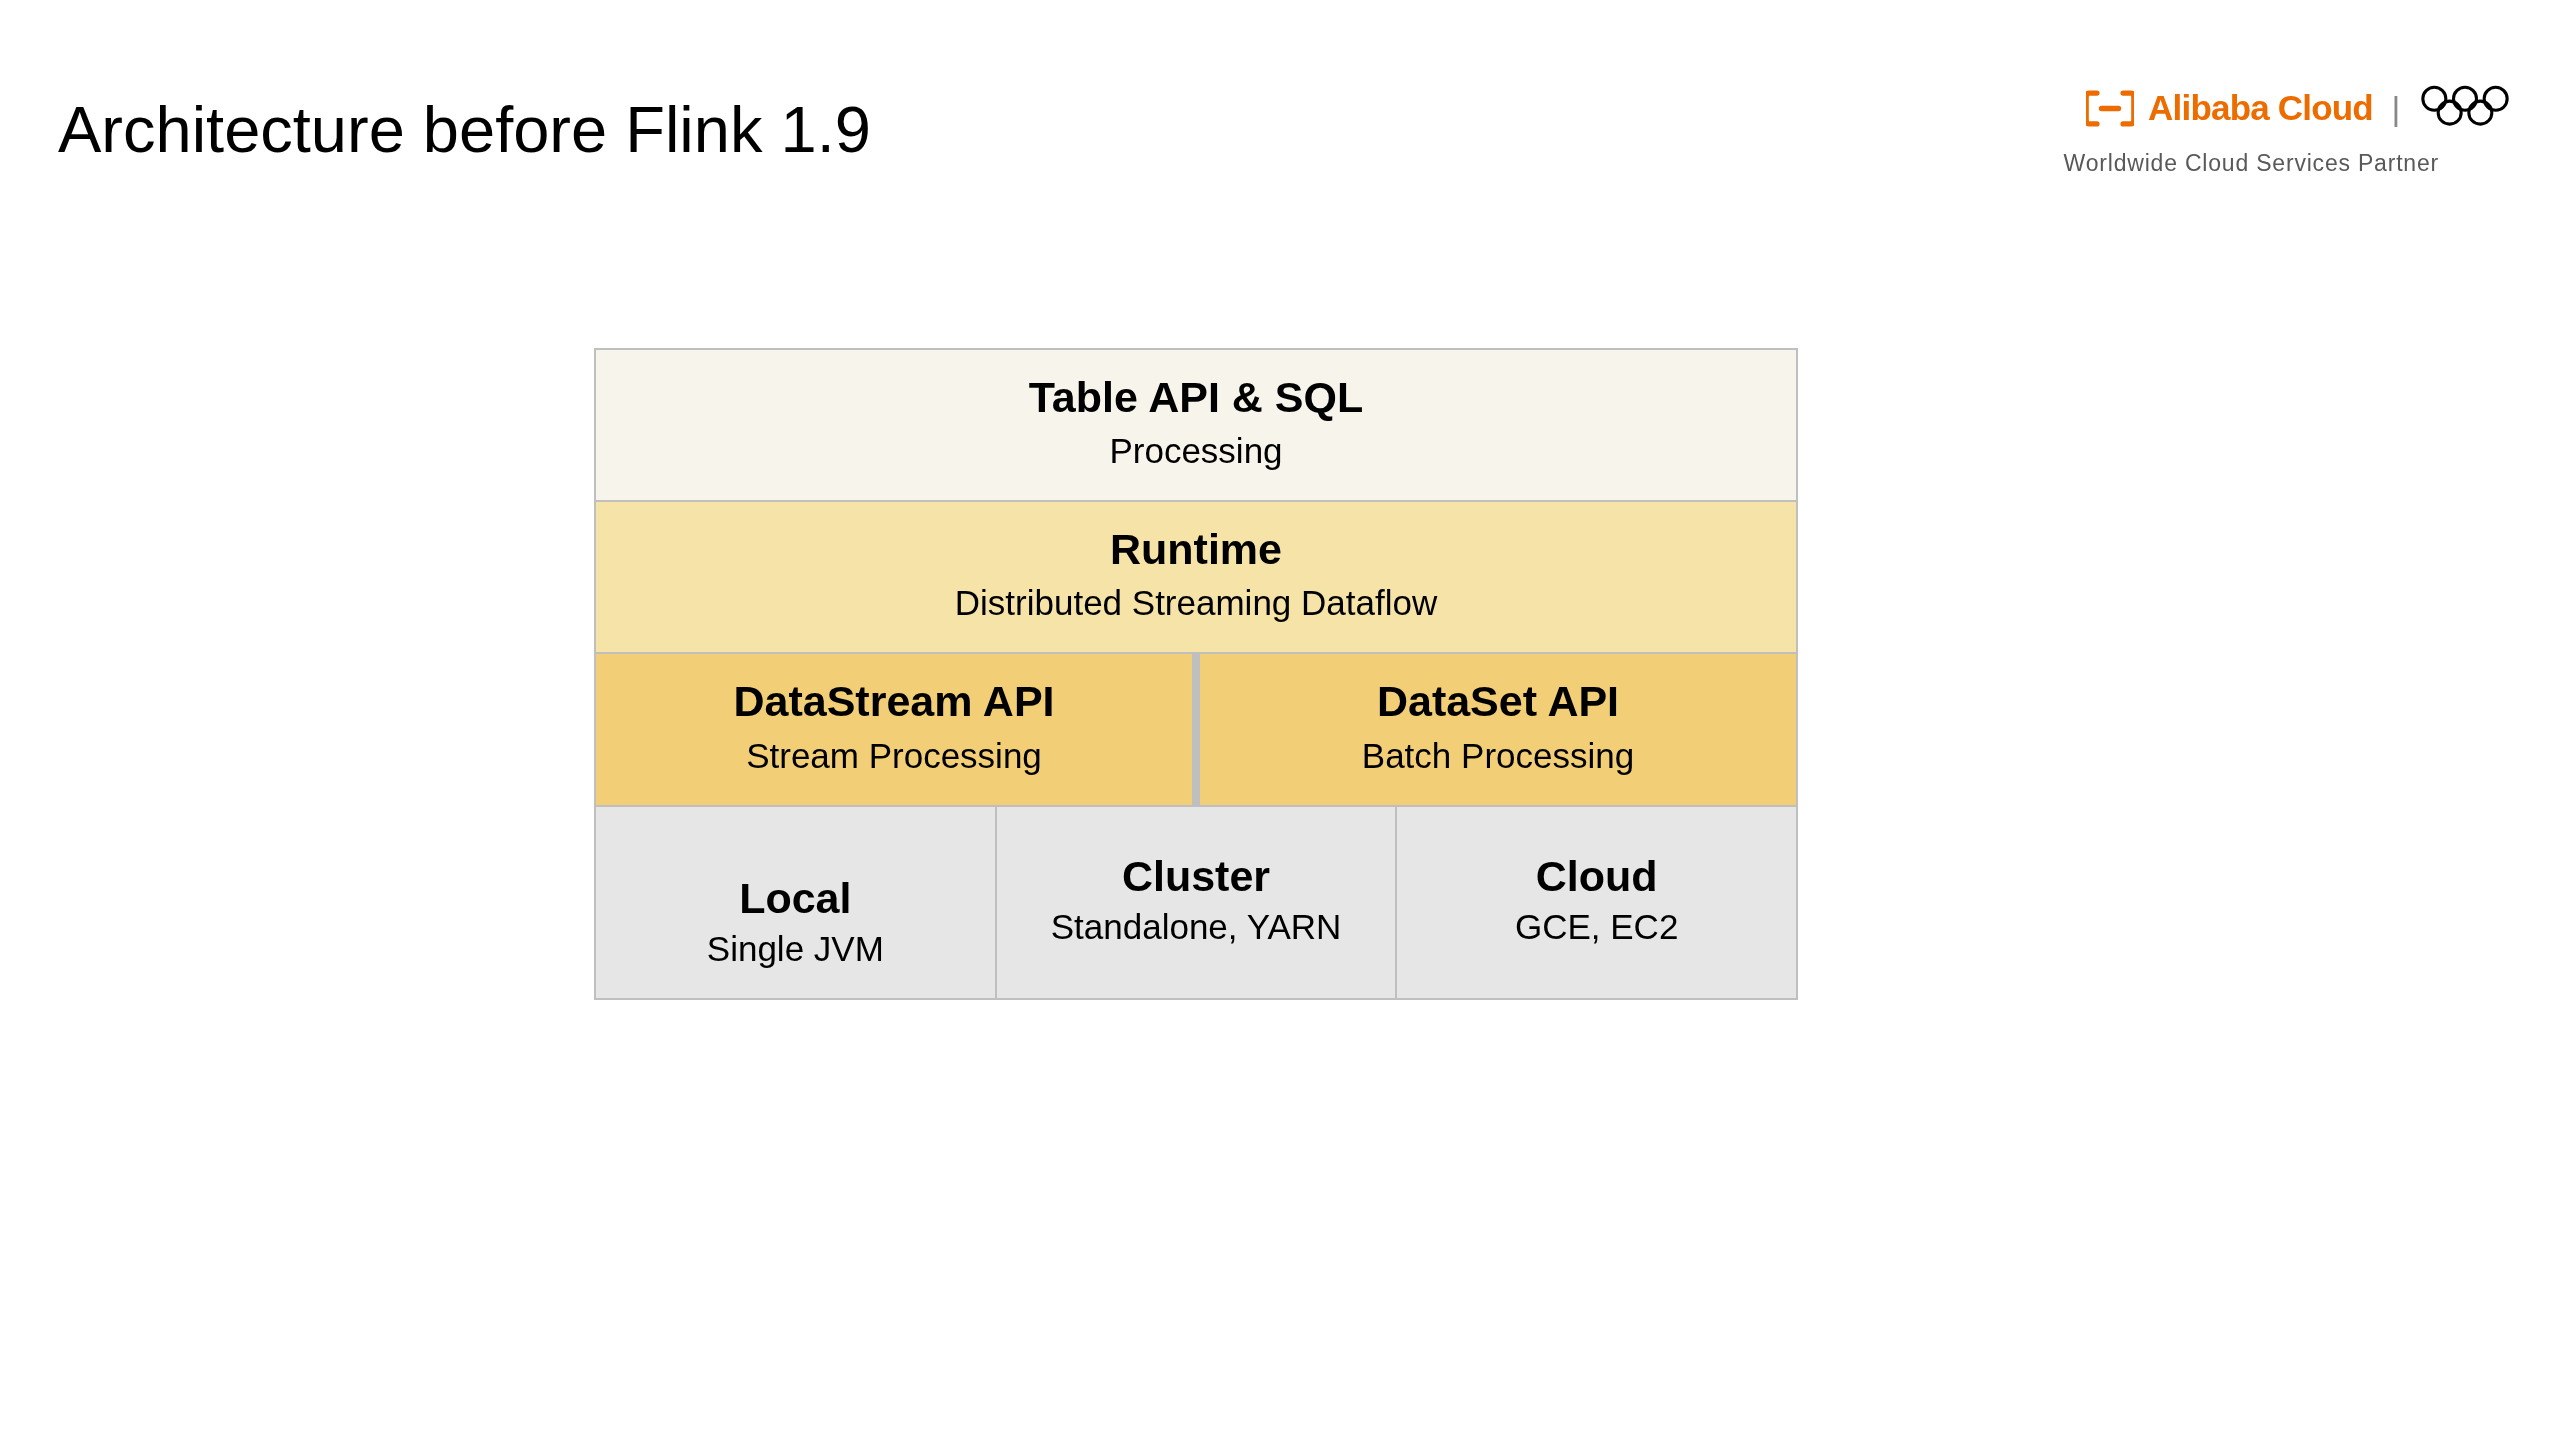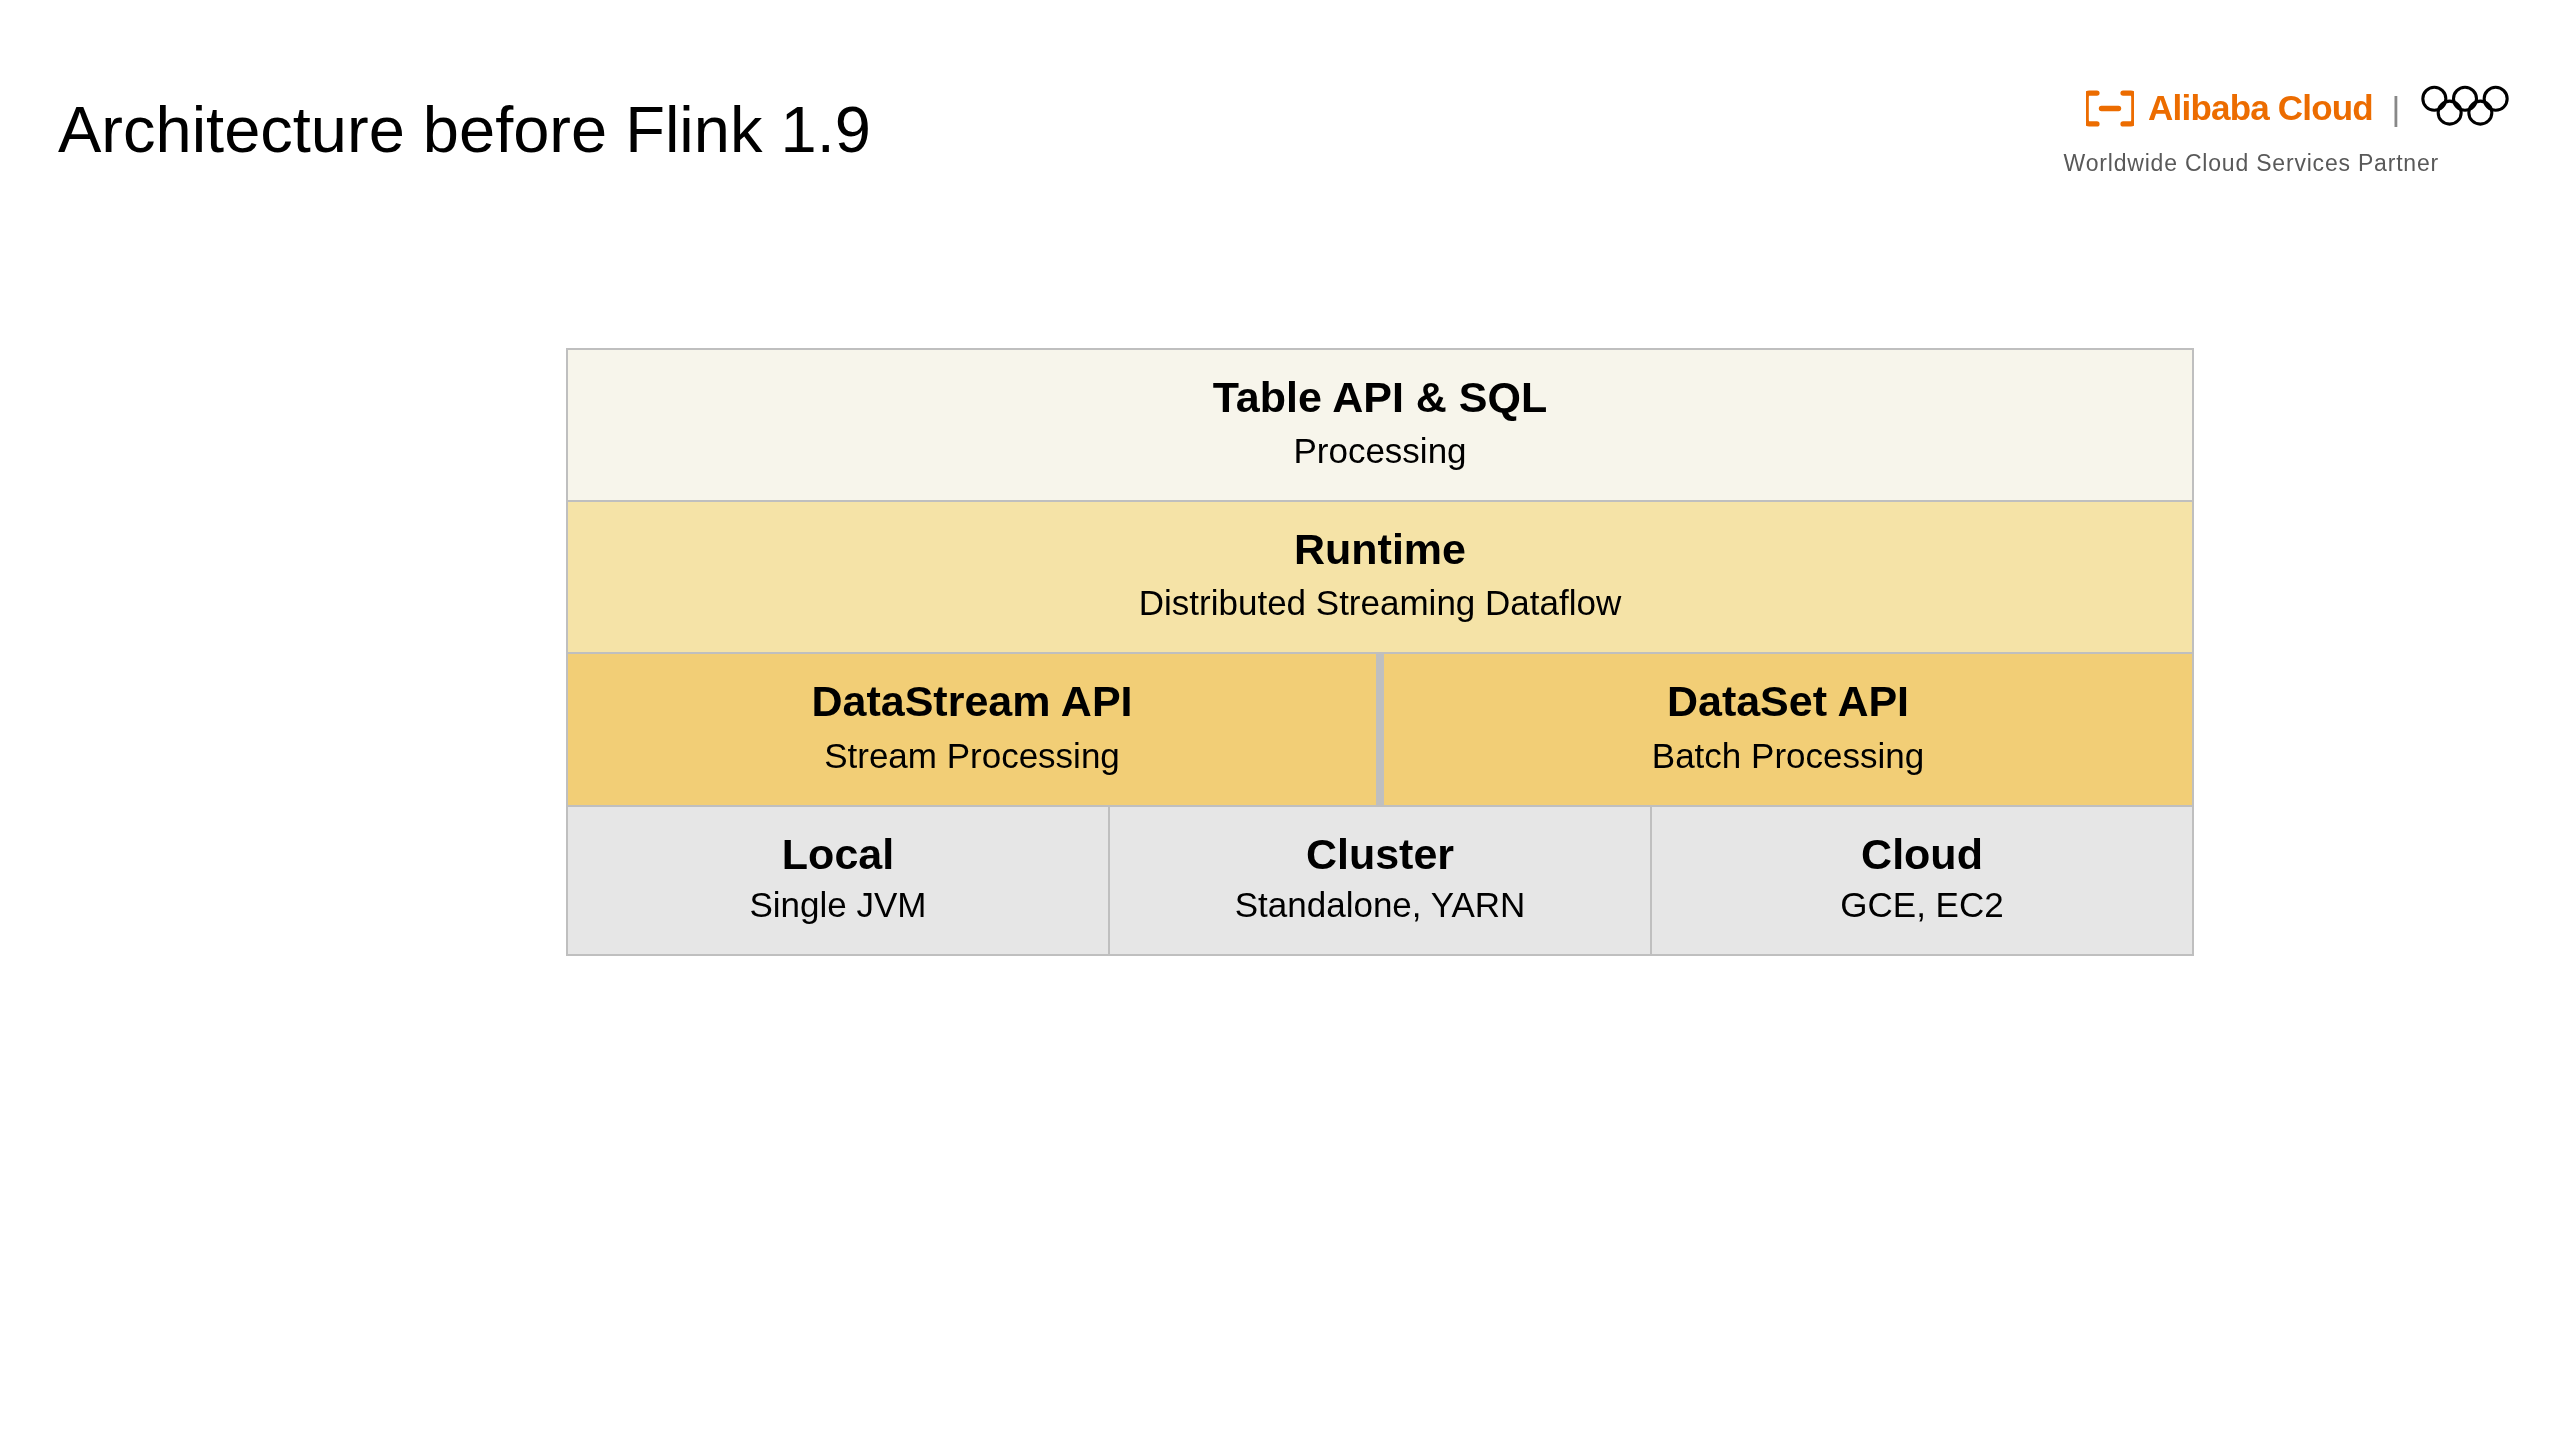--- a/index.html
+++ b/index.html
@@ -59,22 +59,22 @@
     .tagline {
       color: #595959;
       font-size: 23px;
       margin-top: 19px;
       margin-left: 1.5px;
       letter-spacing: 0.8px;
     }
     .diagram {
       position: absolute;
       top: 348px;
-      left: 566px;
-      width: 1628px;
+      left: 594px;
+      width: 1204px;
       border: 2.3px solid #bfbfbf;
     }
     .layer {
       border-top: 2.3px solid #bfbfbf;
       display: flex;
       text-align: center;
     }
     .layer:first-child { border-top: none; }
     .cell {
       flex: 1;
@@ -101,21 +101,21 @@
       background: #f2ce76;
       border-right: 4.6px solid #bfbfbf;
     }
     .layer-api .cell:last-child {
       background: #f2ce76;
       border-left: 4.6px solid #bfbfbf;
     }
     .layer-runtime { background: #f5e3a7; }
     .layer-deploy { background: #e6e6e6; }
     .layer-deploy .cell { border-left: 2.3px solid #bfbfbf; }
-    .layer-deploy .cell:first-child { border-left: none; }
+    .layer-deploy .cell:first-child { border-left: none; margin-top: 44px; }
     .layer-deploy .cell-title { margin-bottom: 6.2px; }
   </style>
 </head>
 <body>
 
 <div class="title">Architecture before Flink 1.9</div>
 
 <div class="logo-area">
   <div class="logo-row">
     <span class="bracket-icon">

